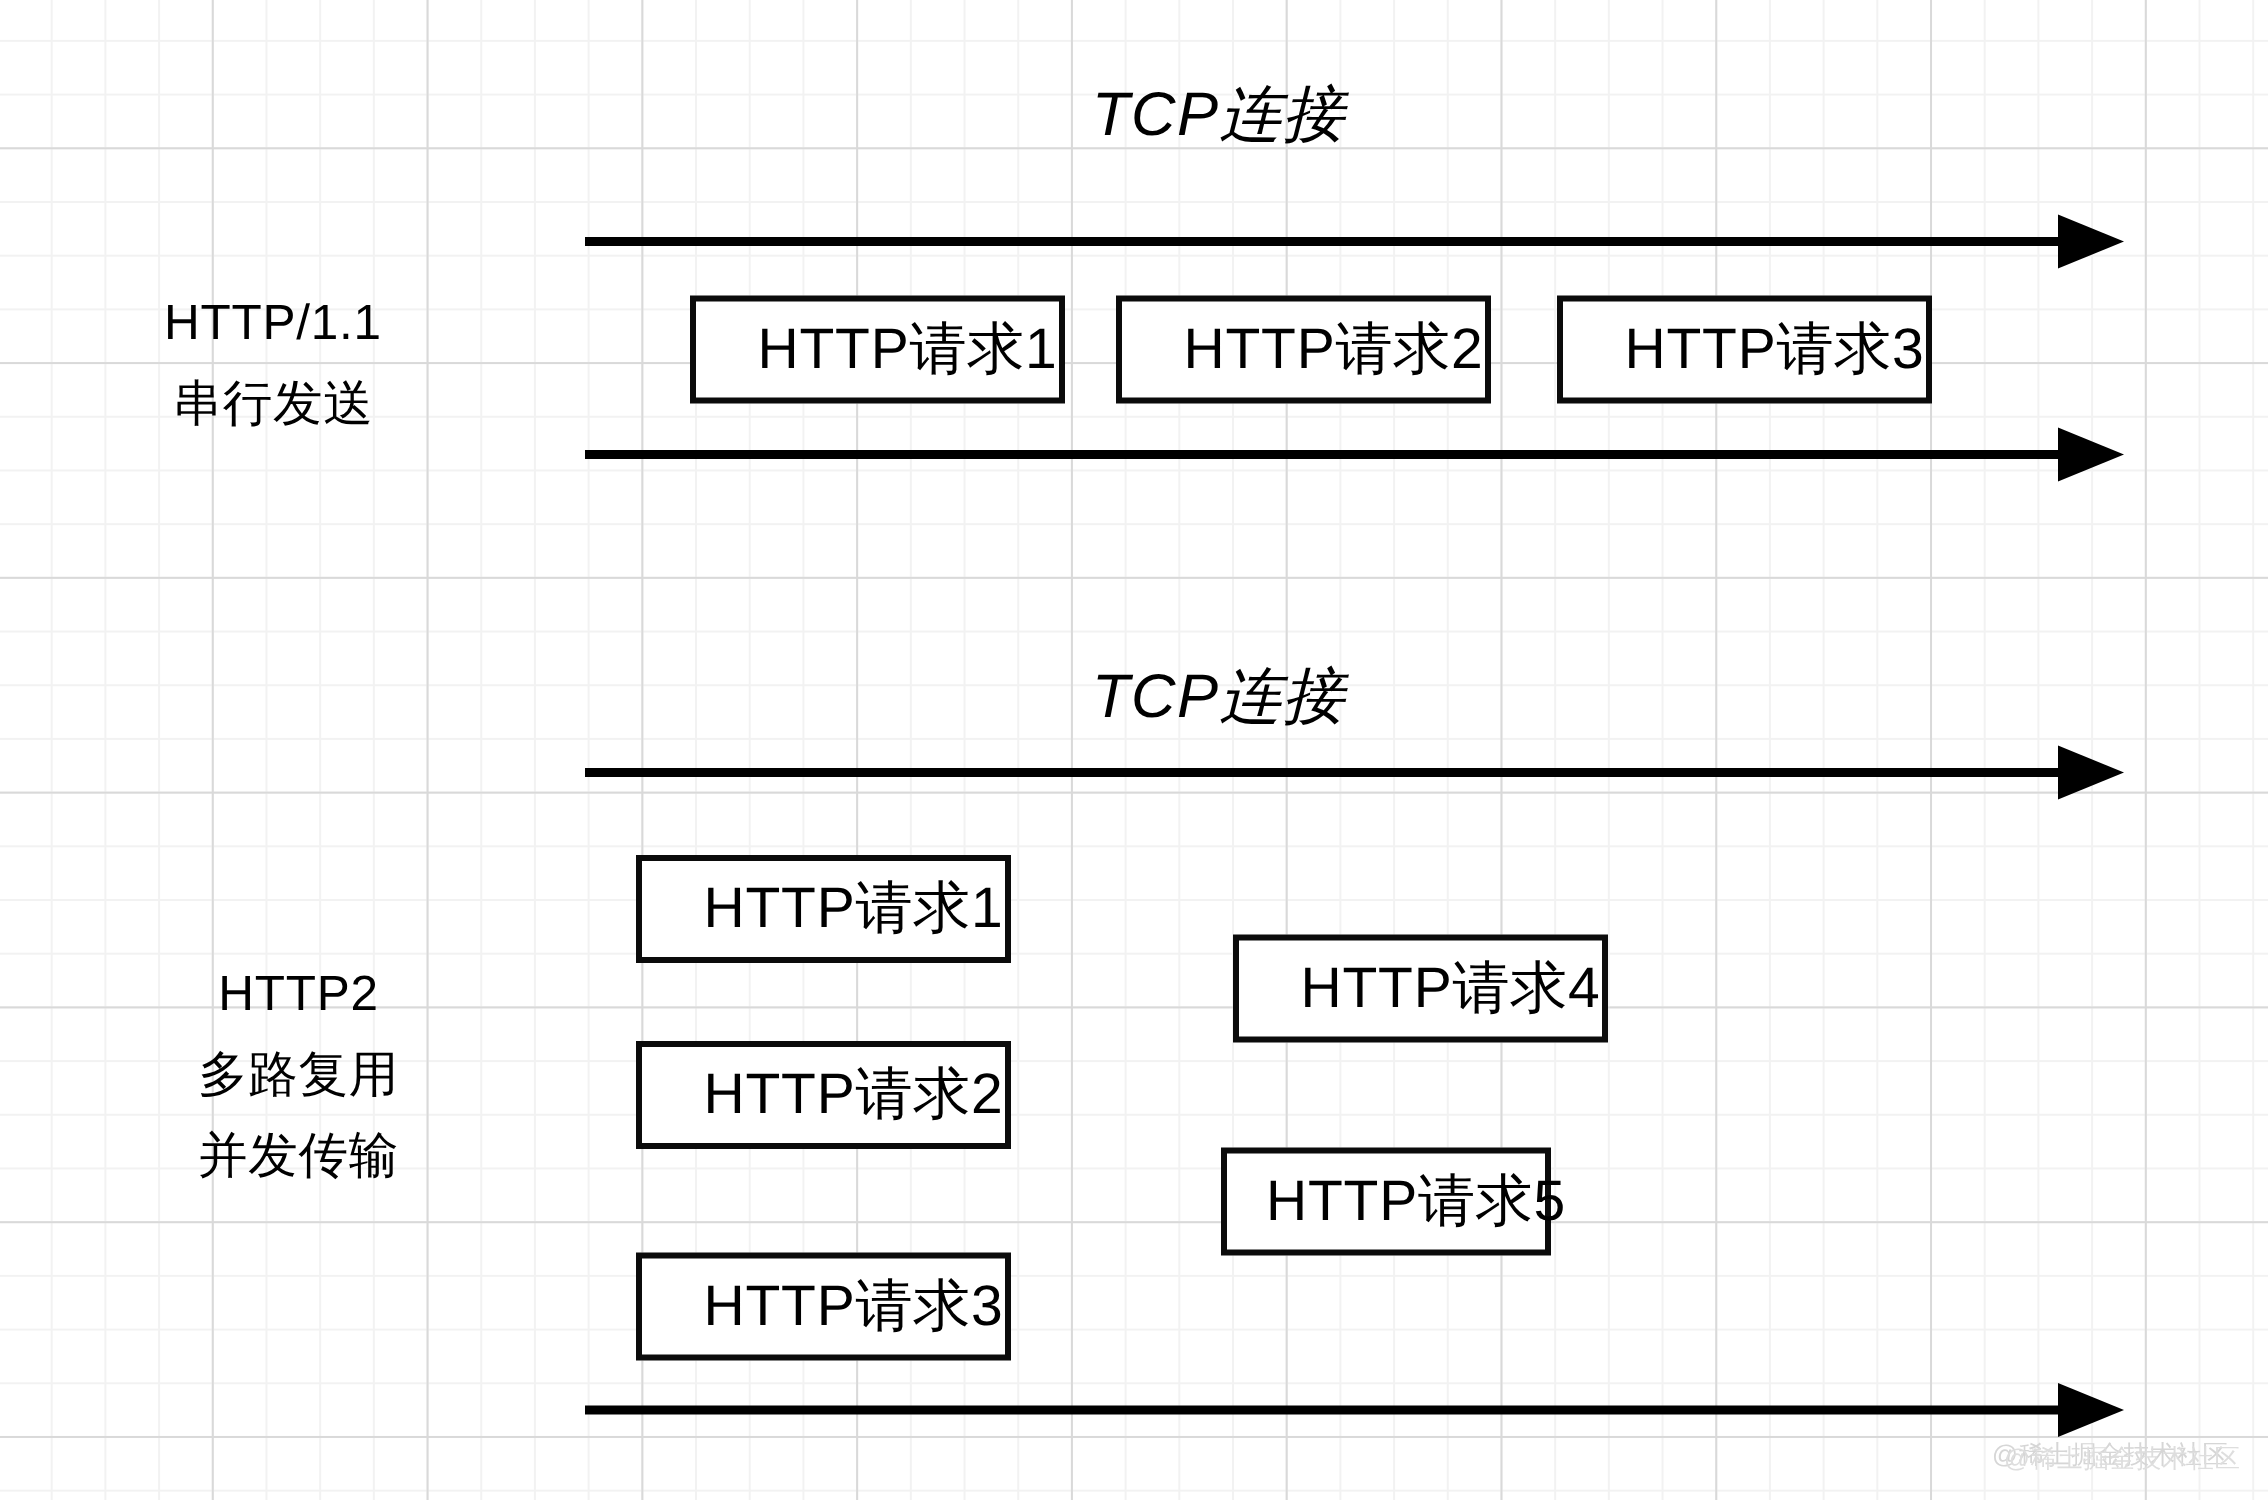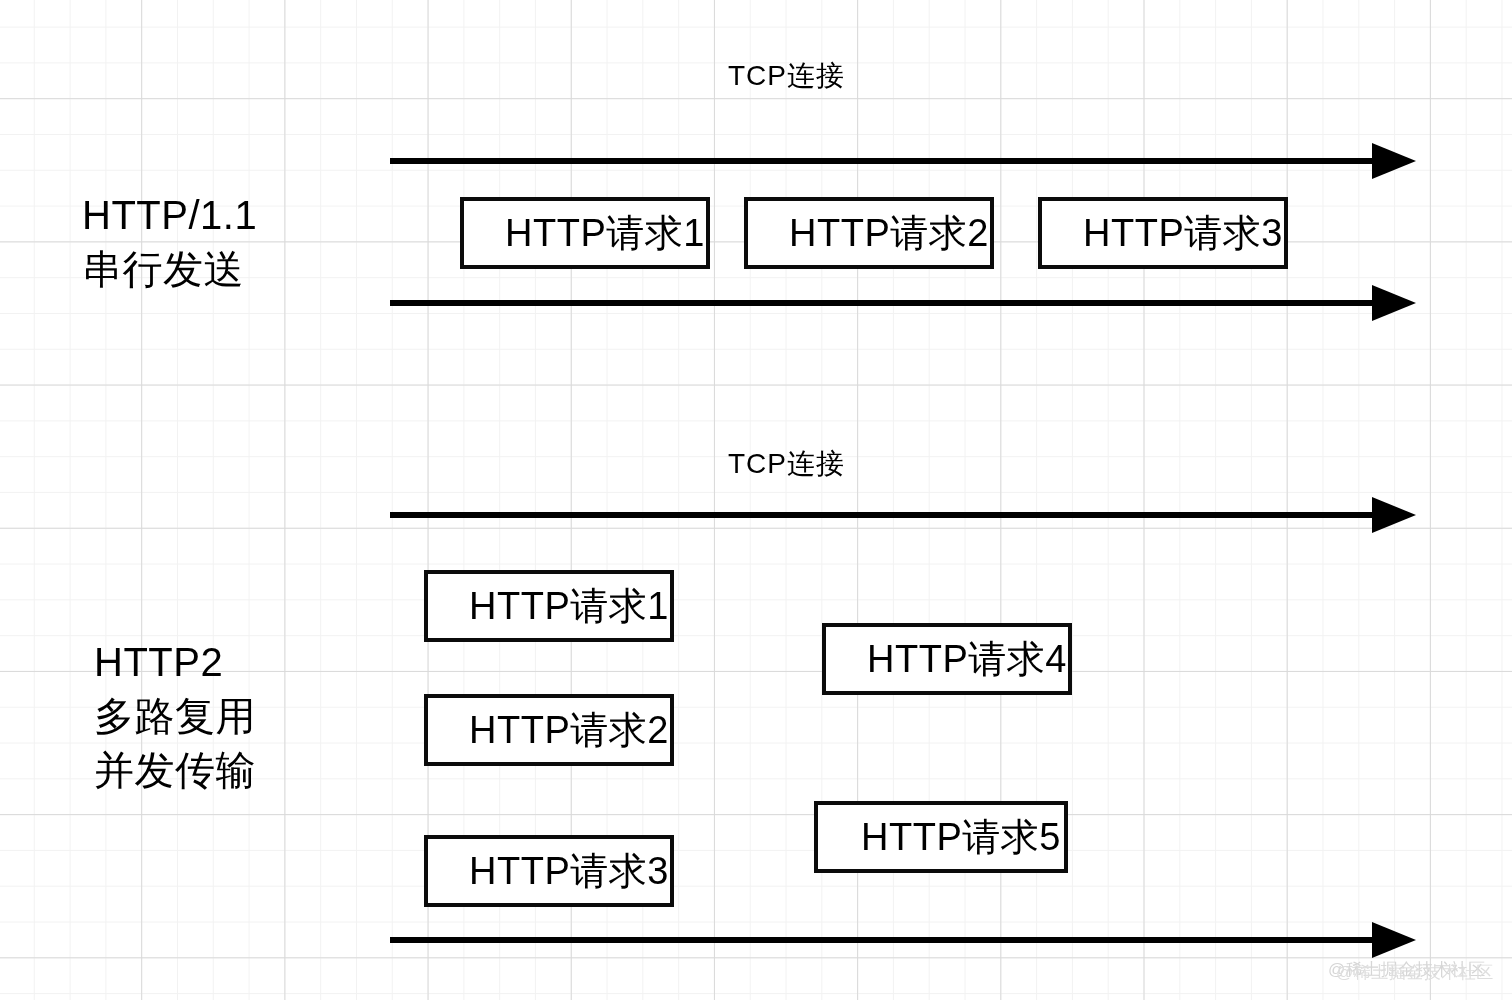--- a/index.html
+++ b/index.html
@@ -22,34 +22,36 @@
       143.2px 143.2px,
       143.2px 143.2px,
       35.8px 35.8px,
       35.8px 35.8px;
     background-position: -2px -45px, -2px -45px, -2px -45px, -2px -45px;
     font-family: "Liberation Sans", "DejaVu Sans", sans-serif;
   }
 
   .section-label {
     position: absolute;
+    text-align: center;
     color: #000000;
-    font-size: 40px;
+    font-size: 33px;
     line-height: 54px;
     letter-spacing: 0.5px;
     white-space: nowrap;
   }
 
   .tcp-label {
     position: absolute;
     color: #000000;
-    font-size: 28px;
+    font-size: 41px;
     line-height: 48px;
     white-space: nowrap;
     letter-spacing: 1px;
+    font-style: italic;
   }
 
   .req-box {
     position: absolute;
     box-sizing: border-box;
     border: 4px solid #0b0b0b;
     background: #ffffff;
     display: flex;
     align-items: center;
     justify-content: center;
@@ -137,21 +139,21 @@
   </div>
 
   <div class="req-box" style="left:424px; top:570px; width:250px; height:72px;">HTTP请求1</div>
 
   <div class="req-box" style="left:424px; top:694px; width:250px; height:72px;">HTTP请求2</div>
 
   <div class="req-box" style="left:424px; top:835px; width:250px; height:72px;">HTTP请求3</div>
 
   <div class="req-box" style="left:822px; top:623px; width:250px; height:72px;">HTTP请求4</div>
 
-  <div class="req-box" style="left:814px; top:765px; width:254px; height:72px;margin-top:36px;">HTTP请求5</div>
+  <div class="req-box" style="left:814px; top:765px; width:220px; height:72px;">HTTP请求5</div>
 
   <div class="arrow" style="left:390px; top:940px; width:1418px;">
     <div class="shaft" style="width:1000px;"></div>
     <div class="head" style="left:982px;"></div>
   </div>
 
   <div class="watermark" style="left:1328px; top:960px;">@稀土掘金技术社区</div>
   <div class="watermark wm-b" style="left:1336px; top:963px;">@稀土掘金技术社区</div>
 
 </div>

